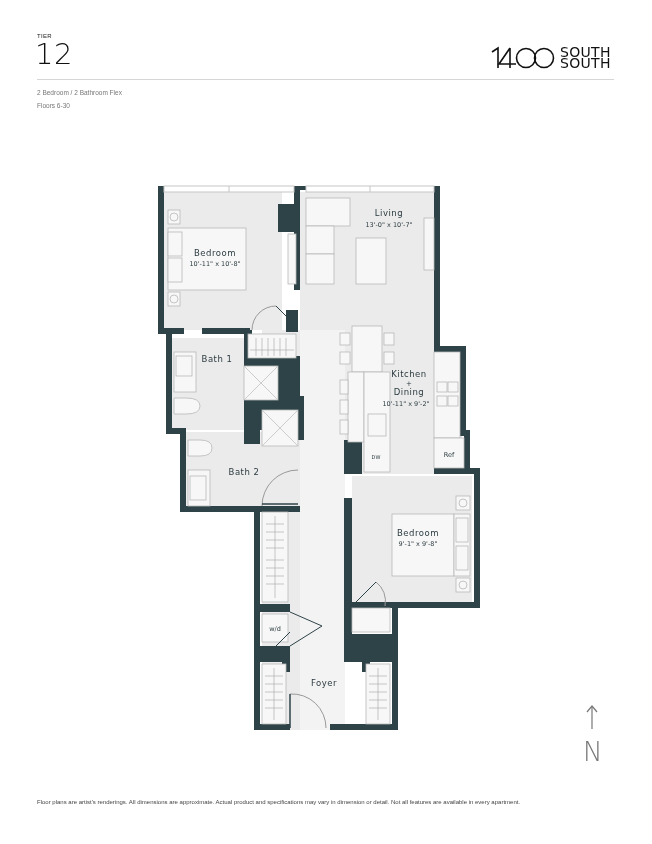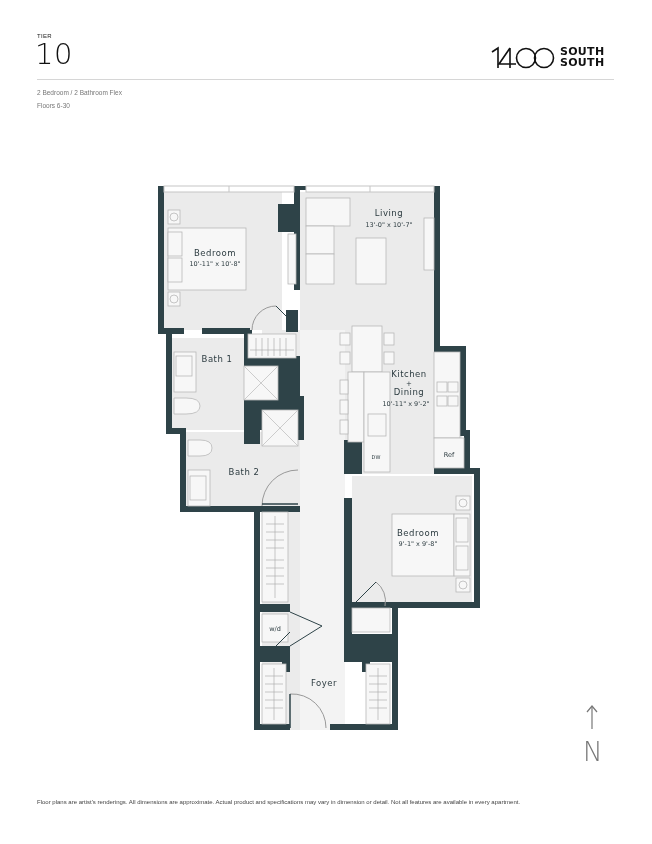--- a/index.html
+++ b/index.html
@@ -1,34 +1,34 @@
 <!DOCTYPE html>
 <html><head>
 <meta charset="utf-8">
 <style>
   html, body { margin:0; padding:0; background:#ffffff; }
   body { width:652px; height:844px; position:relative; overflow:hidden; font-family:"Liberation Sans", sans-serif; color:#1a1a1a; }
   .tier-label { position:absolute; left:37px; top:33px; font-size:6px; letter-spacing:0.3px; color:#222; }
   .tier-number { position:absolute; left:35px; top:40px; font-size:29px; font-weight:300; color:#111; letter-spacing:0.5px; line-height:1; font-family:"DejaVu Sans", sans-serif; }
   .logo { position:absolute; left:490px; top:44px; width:130px; height:28px; }
-  .logo-text { position:absolute; left:560px; top:47px; font-size:11px; font-weight:bold; line-height:10.5px; color:#111; letter-spacing:0.3px; font-family:"DejaVu Sans", sans-serif; }
+  .logo-text { position:absolute; left:560px; top:47px; font-size:14px; font-weight:normal; line-height:10.5px; color:#111; letter-spacing:0.3px; font-family:"DejaVu Sans", sans-serif; }
   .rule { position:absolute; left:37px; top:79px; width:577px; height:1px; background:#d6d6d6; }
   .subtitle { position:absolute; left:37px; top:89px; font-size:6.5px; color:#777; }
   .floors { position:absolute; left:37px; top:102px; font-size:6.5px; color:#777; }
   .plan { position:absolute; left:0; top:0; width:652px; height:844px; }
   .north { position:absolute; left:580px; top:703px; width:28px; height:62px; }
   .north-letter { position:absolute; left:583px; top:737px; font-size:26px; color:#777; font-weight:300; font-family:"DejaVu Sans", sans-serif; }
   .disclaimer { position:absolute; left:37px; top:799px; font-size:6px; color:#444; white-space:nowrap; }
   .room-label { font-family:"DejaVu Sans", sans-serif; fill:#2c3b40; }
 </style>
 </head>
 <body>
 
 <div class="tier-label">TIER</div>
-<div class="tier-number">10</div>
+<div class="tier-number">12</div>
 
 <svg class="logo" viewBox="0 0 130 28">
   <g fill="none" stroke="#111" stroke-width="1.6">
     <path d="M2 8 L8 4 L8 24"></path>
     <path d="M20 4 L9 20 L26 20 M20 4 L20 24"></path>
     <circle cx="36" cy="14" r="9.5"></circle>
     <circle cx="54" cy="14" r="9.5"></circle>
   </g>
 </svg>
 <div class="logo-text">

